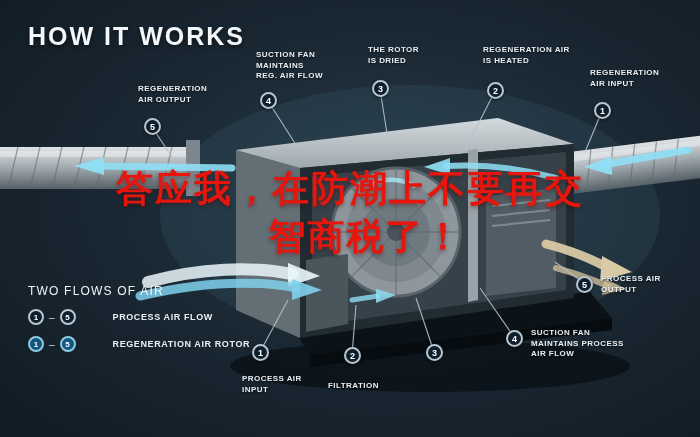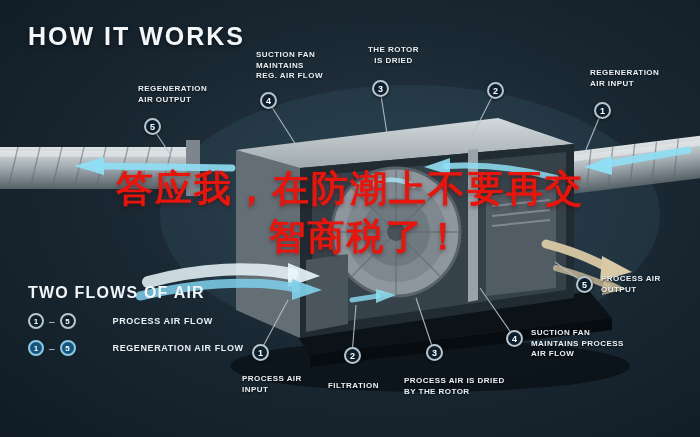--- a/index.html
+++ b/index.html
@@ -18,21 +18,21 @@
     letter-spacing:.45px;line-height:10.5px;white-space:pre-line;
     text-transform:uppercase;text-shadow:0 1px 2px rgba(0,0,0,.65);
   }
   .badge{
     position:absolute;width:17px;height:17px;border-radius:50%;
     background:#0d1f2d;border:2px solid #b9c6ce;color:#fff;
     font-size:9px;font-weight:700;display:flex;align-items:center;justify-content:center;
     box-shadow:0 1px 3px rgba(0,0,0,.6);box-sizing:border-box;
   }
   .legend{position:absolute;left:28px;top:284px;}
-  .legend-title{font-size:16px;font-weight:700;color:#f1f5f8;letter-spacing:1.2px;}
+  .legend-title{font-size:12px;font-weight:400;color:#f1f5f8;letter-spacing:1.2px;}
   .legend-row{display:flex;align-items:center;margin-top:11px;}
   .legend-badge{
     width:16px;height:16px;border-radius:50%;background:#0d1f2d;border:2px solid #b9c6ce;
     color:#fff;font-size:8px;font-weight:700;display:flex;align-items:center;justify-content:center;
     box-sizing:border-box;
   }
   .legend-badge.blue{background:#14557f;border-color:#8fc9e4;}
   .legend-dash{color:#cfd9df;font-size:10px;margin:0 5px;}
   .legend-label{font-size:9px;font-weight:700;color:#e9eff3;letter-spacing:.6px;margin-left:9px;padding-left:28px;}
   .overlay-line{
@@ -167,62 +167,62 @@
 
   <div class="callout-label" style="left:138px;top:84px;">REGENERATION
 AIR OUTPUT</div>
   <div class="badge" style="left:144px;top:118px;">5</div>
 
   <div class="callout-label" style="left:256px;top:50px;">SUCTION FAN
 MAINTAINS
 REG. AIR FLOW</div>
   <div class="badge" style="left:260px;top:92px;">4</div>
 
-  <div class="callout-label" style="left:368px;top:45px;text-align:center;">THE ROTOR
+  <div class="callout-label" style="left:368px;top:45px;">THE ROTOR
 IS DRIED</div>
   <div class="badge" style="left:372px;top:80px;">3</div>
 
+  <div class="callout-label" style="left:483px;top:45px;">REGENERATION AIR
+IS HEATED</div>
   <div class="badge" style="left:487px;top:82px;">2</div>
 
   <div class="callout-label" style="left:590px;top:68px;">REGENERATION
 AIR INPUT</div>
   <div class="badge" style="left:594px;top:102px;">1</div>
 
   <div class="badge" style="left:576px;top:276px;">5</div>
   <div class="callout-label" style="left:601px;top:274px;">PROCESS AIR
 OUTPUT</div>
 
   <div class="badge" style="left:506px;top:330px;">4</div>
   <div class="callout-label" style="left:531px;top:328px;">SUCTION FAN
 MAINTAINS PROCESS
 AIR FLOW</div>
 
   <div class="badge" style="left:426px;top:344px;">3</div>
-  <div class="callout-label" style="left:404px;top:376px;">PROCESS AIR IS DRIED
-BY THE ROTOR</div>
 
   <div class="badge" style="left:344px;top:347px;">2</div>
   <div class="callout-label" style="left:328px;top:381px;text-align:right;">FILTRATION</div>
 
   <div class="badge" style="left:252px;top:344px;">1</div>
   <div class="callout-label" style="left:242px;top:374px;">PROCESS AIR
 INPUT</div>
 
   <div class="legend">
     <div class="legend-title">TWO FLOWS OF AIR</div>
     <div class="legend-row">
       <span class="legend-badge">1</span>
       <span class="legend-dash">–</span>
       <span class="legend-badge">5</span>
       <span class="legend-label">PROCESS AIR FLOW</span>
     </div>
     <div class="legend-row">
       <span class="legend-badge blue">1</span>
       <span class="legend-dash">–</span>
       <span class="legend-badge blue">5</span>
-      <span class="legend-label">REGENERATION AIR FLOW</span>
+      <span class="legend-label">REGENERATION AIR ROTOR</span>
     </div>
   </div>
 
   <div class="overlay-line l1">答应我，在防潮上不要再交</div>
   <div class="overlay-line l2">智商税了！</div>
 
 </div>
 
 </body></html>

